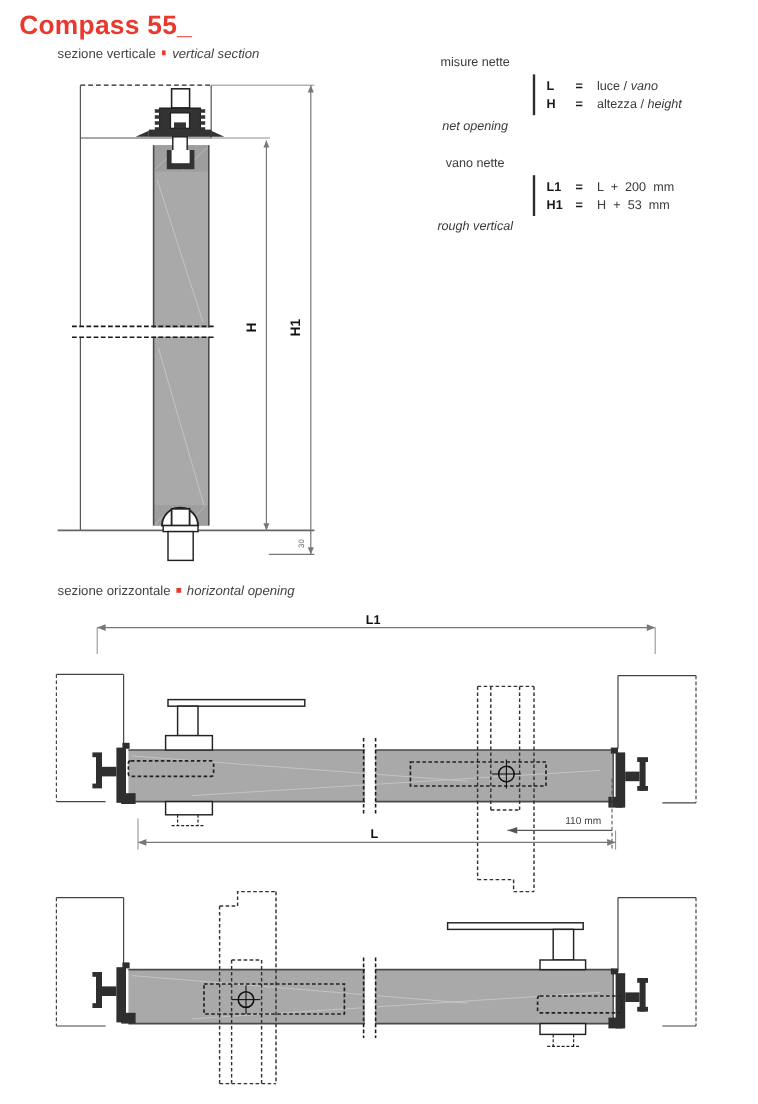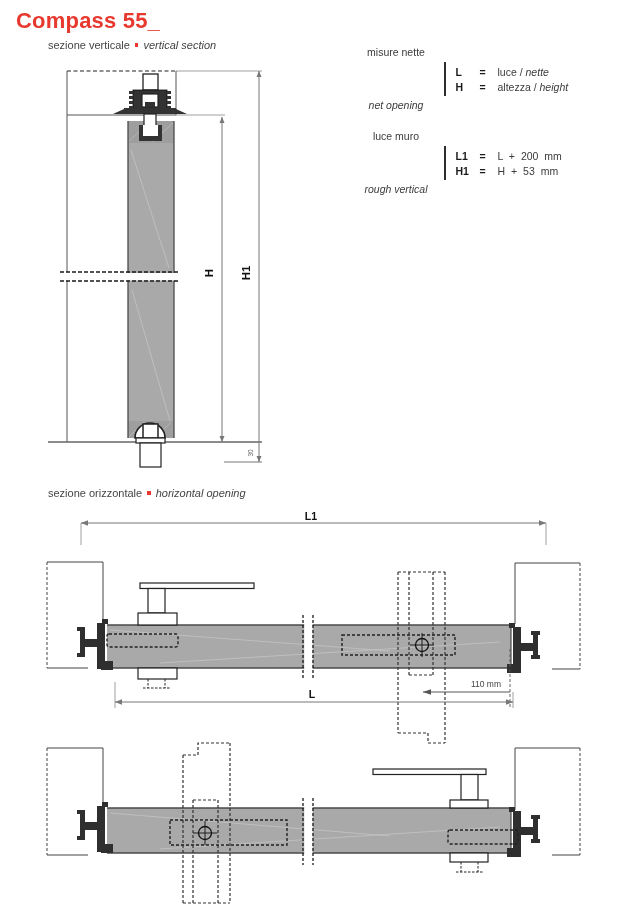--- a/index.html
+++ b/index.html
@@ -45,33 +45,33 @@
 <div class="leg-block" style="left:356px;top:62px;height:34px;">
   <div class="leg-labels">
     <div>misure nette</div>
     <div class="it">net opening</div>
   </div>
   <div class="leg-divider"></div>
   <div class="leg-rows">
     <div class="leg-row">
       <span class="sym">L</span>
       <span class="op">=</span>
-      <span class="val"><span>luce /</span> <span class="it">nette</span></span>
+      <span class="val"><span>luce /</span> <span class="it">vano</span></span>
     </div>
     <div class="leg-row">
       <span class="sym">H</span>
       <span class="op">=</span>
       <span class="val"><span>altezza /</span> <span class="it">height</span></span>
     </div>
   </div>
 </div>
 
 <div class="leg-block" style="left:356px;top:146px;height:34px;">
   <div class="leg-labels">
-    <div>luce muro</div>
+    <div>vano nette</div>
     <div class="it">rough vertical</div>
   </div>
   <div class="leg-divider"></div>
   <div class="leg-rows">
     <div class="leg-row">
       <span class="sym">L1</span>
       <span class="op">=</span>
       <span class="formula">L + 200 mm</span>
     </div>
     <div class="leg-row">

